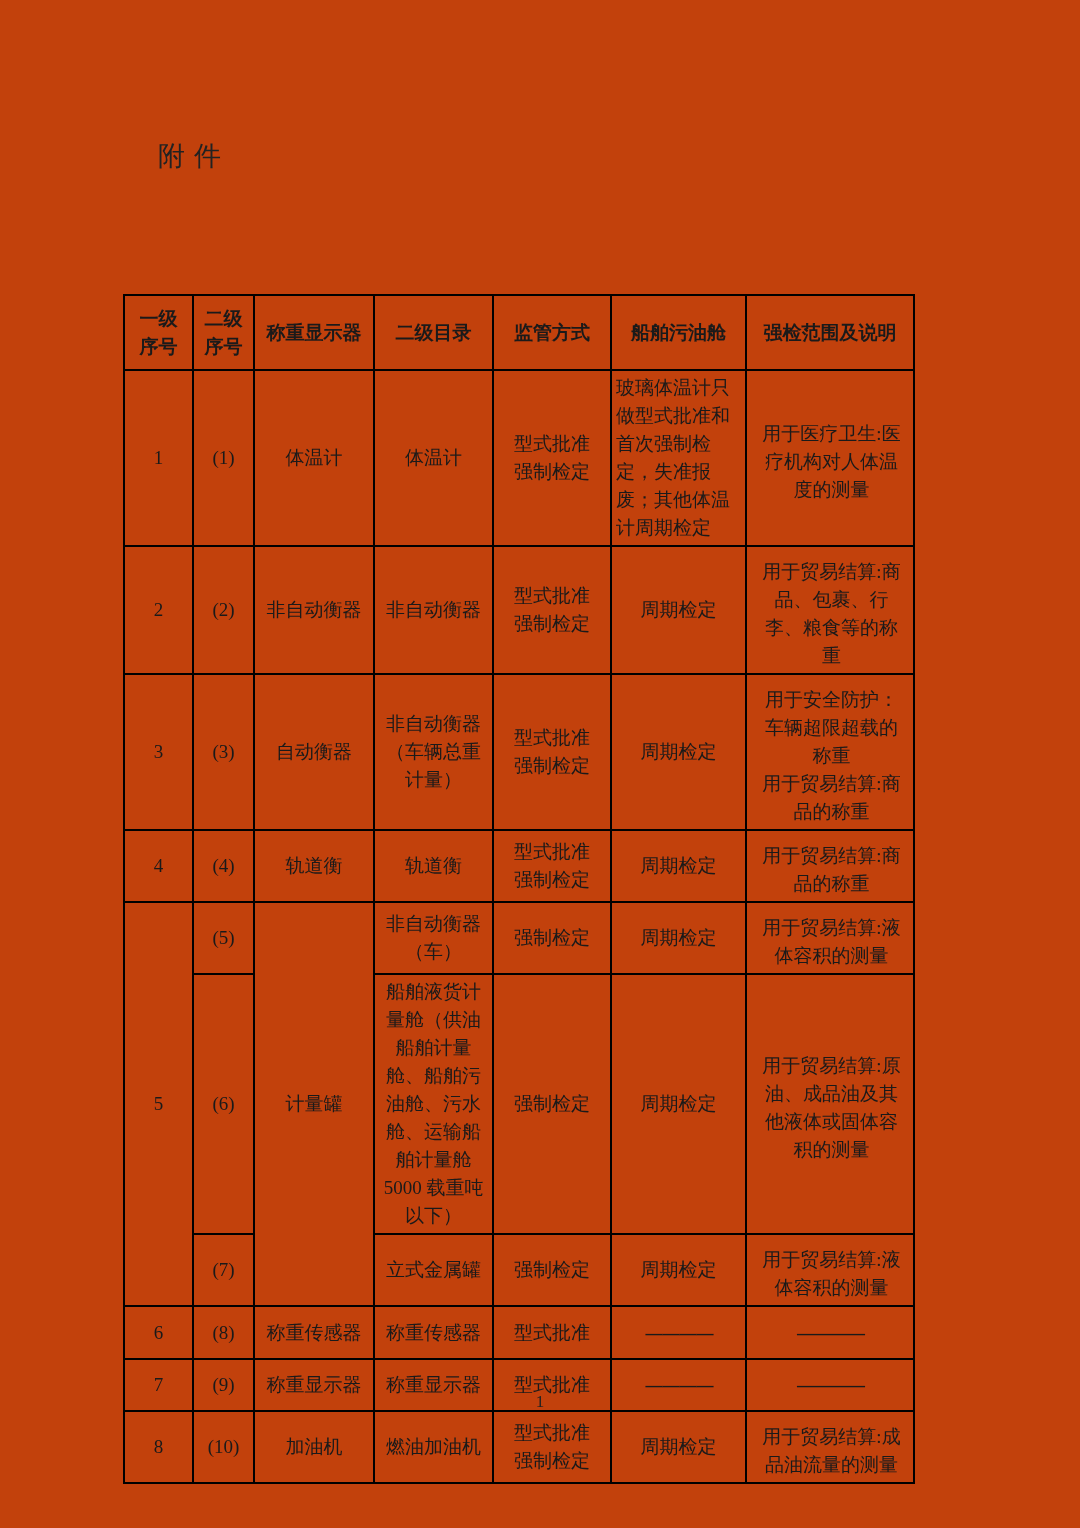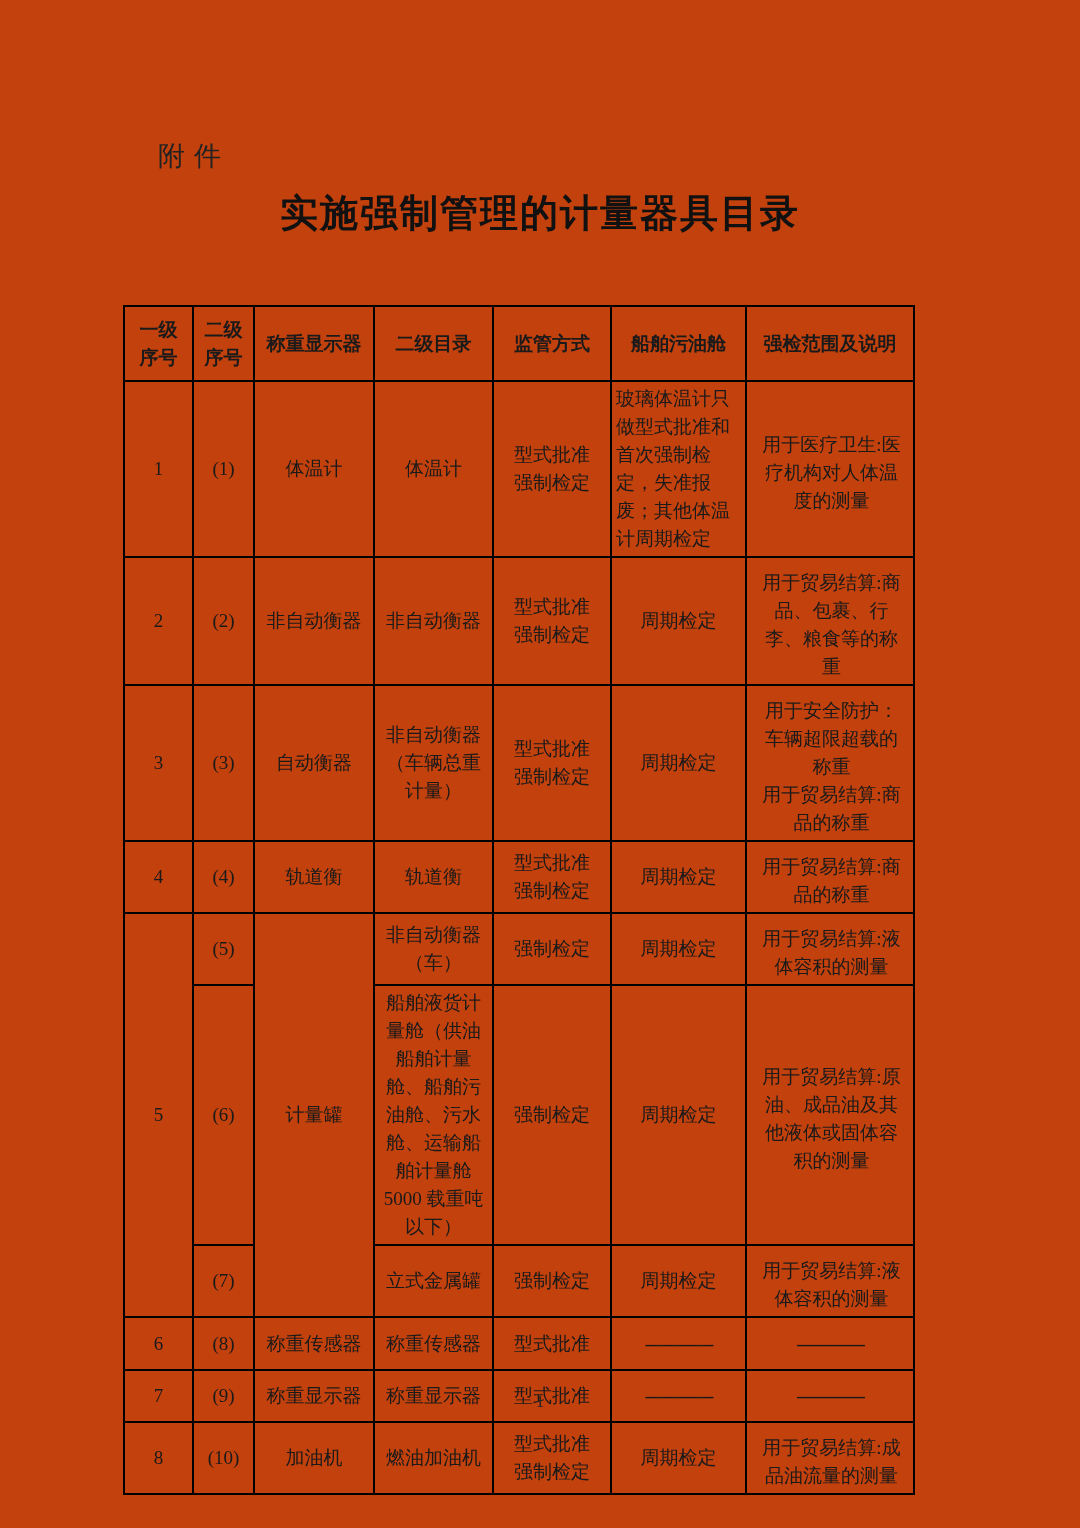--- a/index.html
+++ b/index.html
@@ -28,21 +28,21 @@
     text-align: center;
     font-size: 38px;
     font-weight: bold;
     font-family: "Liberation Sans", "DejaVu Sans", sans-serif;
     letter-spacing: 2px;
     color: #111;
   }
   table.catalog {
     position: absolute;
     left: 123px;
-    top: 305px;
+    top: 294px;
     width: 790px;
     border-collapse: collapse;
     table-layout: fixed;
   }
   .catalog th, .catalog td {
     border: 2px solid #000;
     text-align: center;
     vertical-align: middle;
     font-size: 19px;
     line-height: 28px;
@@ -93,21 +93,20 @@
   }
   .watermark svg { display: block; }
 </style>
 </head>
 <body>
 
 <div class="page">
 
   <div class="attachment">附件</div>
 
-  <div class="title">实施强制管理的计量器具目录</div>
 
   <table class="catalog">
     <colgroup>
       <col style="width:69px">
         <col style="width:61px">
         <col style="width:120px">
       <col style="width:119px">
         <col style="width:118px">
         <col style="width:135px">
       <col style="width:168px">

